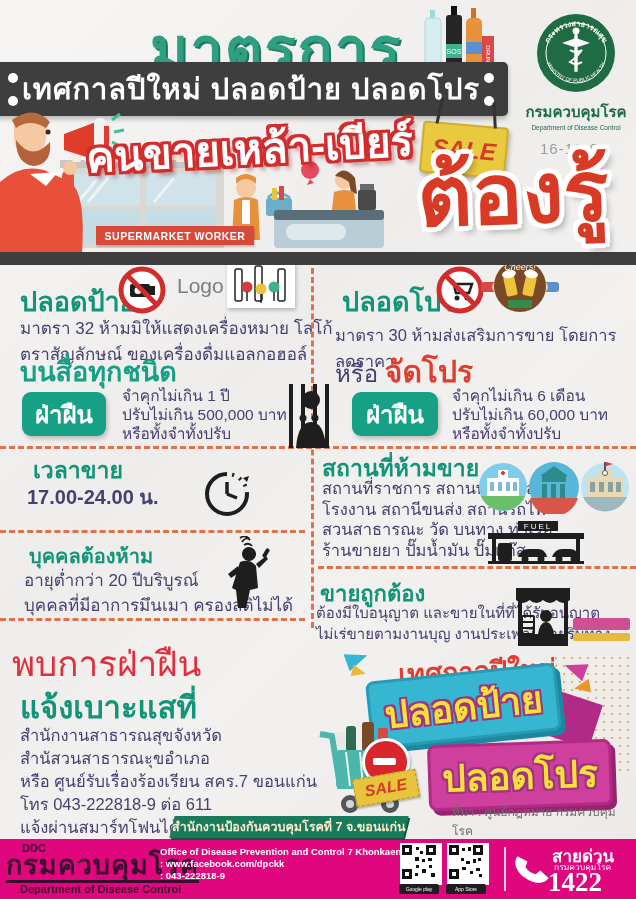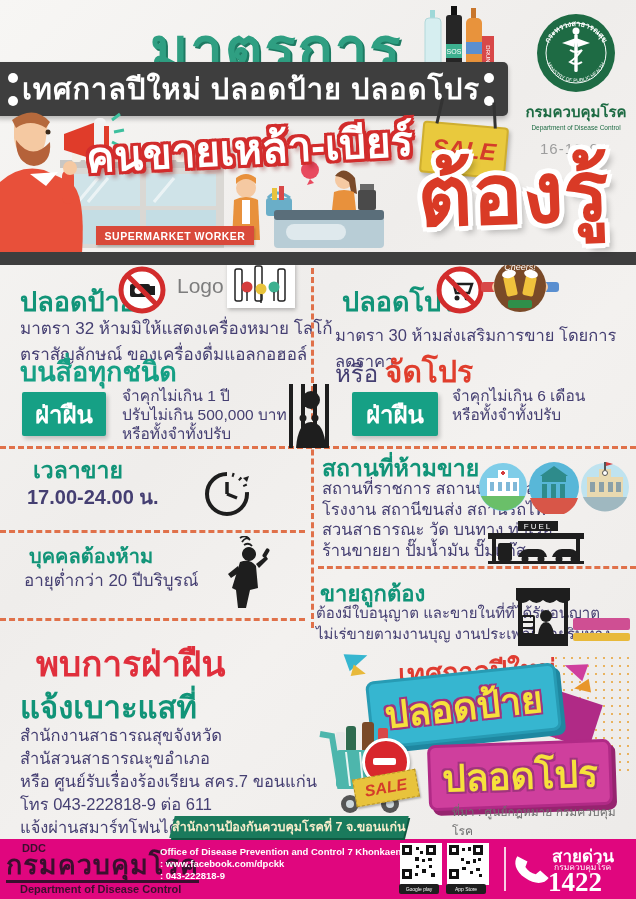--- a/index.html
+++ b/index.html
@@ -38,21 +38,21 @@
     font-size:10.5px;font-weight:700;display:flex;align-items:center;justify-content:center;
     letter-spacing:.5px;z-index:4;box-shadow:1px 2px 2px rgba(0,0,0,.2);}
   .divider-bar{left:0;top:252px;width:636px;height:13px;background:#3e3e3e;z-index:3;}
 
   
   .sec-title{font-weight:800;color:#119478;}
   .body-txt{color:#453f72;}
   .v-dash{left:311px;top:268px;height:360px;border-left:3px dashed #e0714a;}
   .h-dash{border-top:3px dashed #e0714a;height:0;}
   .violation{background:#16a085;color:#fff;font-weight:800;display:flex;align-items:center;
-    justify-content:center;border-radius:2px;box-shadow:2px 3px 4px rgba(0,0,0,.2);}
+    justify-content:center;border-radius:9px;box-shadow:2px 3px 4px rgba(0,0,0,.2);}
 
   .ns-title{left:20px;top:280px;font-size:27px;}
   .logo-label{left:177px;top:274px;font-size:21px;color:#7d7d7d;}
   .logo-box{left:227px;top:262px;width:68px;height:46px;background:#fff;box-shadow:1px 2px 4px rgba(0,0,0,.25);
     display:flex;align-items:center;justify-content:center;}
   .ns-body{left:20px;top:316px;font-size:17px;line-height:26px;}
   .ns-emph{left:20px;top:350px;font-size:27px;font-weight:800;color:#16a085;}
   .ns-violation{left:22px;top:392px;width:84px;height:44px;font-size:24px;}
   .ns-pen{left:122px;top:386px;font-size:15.5px;line-height:19px;}
 
@@ -72,21 +72,21 @@
   .h-dash-full{left:0;top:446px;width:636px;}
 
   .pl-title{left:322px;top:450px;font-size:23px;}
   .pl-lines{left:322px;top:478px;font-size:16.5px;line-height:20.5px;}
   .h-dash-r2{left:318px;top:566px;width:318px;}
   .ls-title{left:320px;top:576px;font-size:22px;}
   .ls-lines{left:316px;top:602px;font-size:15px;line-height:21px;}
   .bar-pink{left:573px;top:618px;width:57px;height:12px;background:#cf4f93;border-radius:2px;}
   .bar-yellow{left:573px;top:633px;width:57px;height:8px;background:#e8b93a;border-radius:2px;}
 
-  .rep-red{left:36px;top:636px;font-size:35px;font-weight:700;color:#e02f3c;}
+  .rep-red{left:12px;top:636px;font-size:35px;font-weight:400;color:#e02f3c;}
   .rep-green{left:20px;top:682px;font-size:31px;font-weight:800;color:#119478;}
   .rep-lines{left:20px;top:724px;font-size:16.5px;line-height:23px;}
 
   
   .stk-header{left:398px;top:650px;font-size:27px;font-weight:800;color:#e03c31;transform:rotate(-2deg);z-index:3;}
   .stk-dots{left:552px;top:654px;width:78px;height:120px;
     background-image:radial-gradient(#e8a43c 1.3px,transparent 1.5px);background-size:8px 8px;opacity:.8;}
   .stk1{left:368px;top:672px;width:185px;height:62px;background:#36b6d0;border:3px solid #279bb4;border-radius:8px;
     transform:rotate(-6deg);display:flex;align-items:center;justify-content:center;z-index:4;
     box-shadow:4px 5px 0 #1e87a0;}
@@ -327,20 +327,21 @@
   </svg>
 
   <div class="abs body-txt np-body">มาตรา 30 ห้ามส่งเสริมการขาย โดยการลดราคา</div>
   <div class="abs body-txt np-or">
     <span>หรือ</span>
     <span class="np-emph">จัดโปร</span>
   </div>
   <div class="abs violation np-violation">ฝ่าฝืน</div>
   <div class="abs body-txt np-pen">
     <div>จำคุกไม่เกิน 6 เดือน</div>
+    <div>ปรับไม่เกิน 60,000 บาท</div>
     <div>หรือทั้งจำทั้งปรับ</div>
   </div>
 
   <div class="abs h-dash h-dash-full"></div>
   <div class="abs v-dash"></div>
 
   <div class="abs sec-title t-title">เวลาขาย</div>
   <div class="abs body-txt t-times">
     <div>17.00-24.00 น.</div>
   </div>
@@ -349,20 +350,21 @@
     <path d="M44 24 A20 20 0 0 0 24 4" fill="none" stroke="#1e1e1e" stroke-width="4" stroke-dasharray="2 6"></path>
     <line x1="24" y1="24" x2="24" y2="12" stroke="#1e1e1e" stroke-width="3.5"></line>
     <line x1="24" y1="24" x2="34" y2="28" stroke="#1e1e1e" stroke-width="3.5"></line>
     <path d="M40 8 l6 -2 l-2 6 Z" fill="#1e1e1e"></path>
   </svg>
   <div class="abs h-dash h-dash-l2"></div>
 
   <div class="abs sec-title pp-title">บุคคลต้องห้าม</div>
   <div class="abs body-txt pp-lines">
     <div>อายุต่ำกว่า 20 ปีบริบูรณ์</div>
+    <div>บุคคลที่มีอาการมึนเมา ครองสติไม่ได้</div>
   </div>
   <svg class="abs" style="left:222px;top:536px;" width="48" height="74" viewBox="0 0 48 74">
     <path d="M20 6 q4 -6 8 -2 M18 2 q6 -4 10 2 M22 9 q5 -3 8 1" stroke="#1e1e1e" stroke-width="1.8" fill="none"></path>
     <circle cx="27" cy="18" r="7" fill="#1e1e1e" transform="rotate(14 27 18)"></circle>
     <path d="M18 26 q10 -4 16 4 l2 22 l-8 2 l-4 18 l-8 0 l-2 -18 l-4 -2 Z" fill="#1e1e1e"></path>
     <path d="M34 28 l10 -8 l2 3 l-9 9 Z" fill="#1e1e1e"></path>
     <rect x="42" y="12" width="4" height="10" rx="2" fill="#1e1e1e" transform="rotate(30 44 17)"></rect>
     <path d="M16 30 l-10 8 l3 4 l9 -6 Z" fill="#1e1e1e"></path>
   </svg>
   <div class="abs h-dash h-dash-l3"></div>

